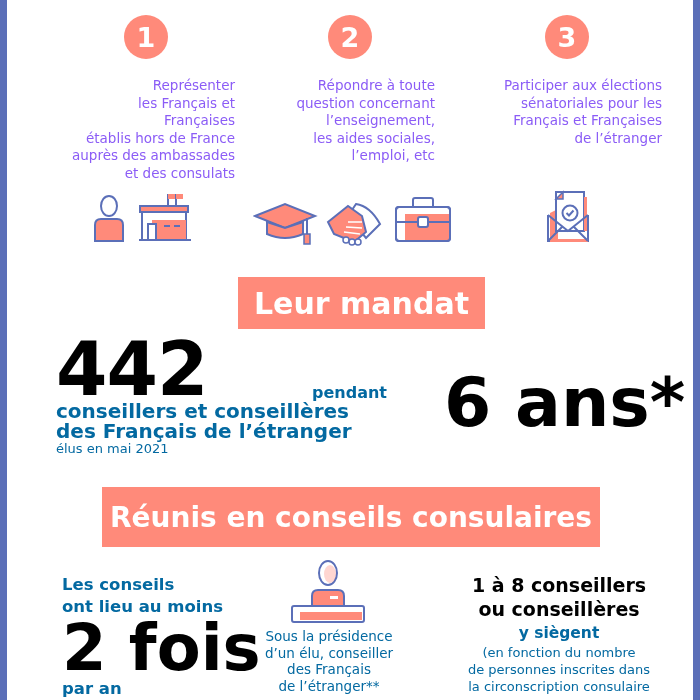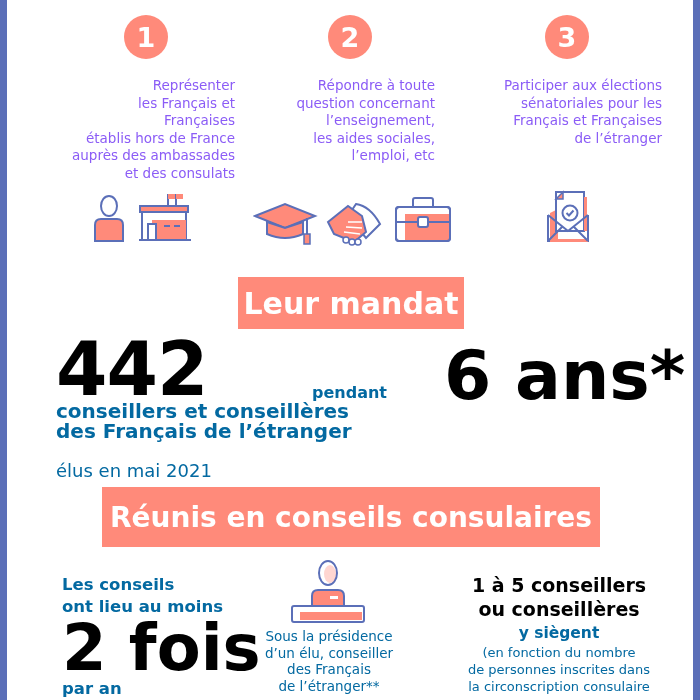--- a/index.html
+++ b/index.html
@@ -94,29 +94,29 @@
   <path d="M10 3 H38 V42 H10 V10 Z" fill="#fff" stroke="#5b6fb8" stroke-width="2"></path>
   <path d="M10 10 L17 3 V10 Z" fill="#ff8a7a" stroke="#5b6fb8" stroke-width="1.5"></path>
   <rect x="38" y="8" width="3" height="34" fill="#ff8a7a"></rect>
   <circle cx="24" cy="24" r="7.5" fill="#fff" stroke="#5b6fb8" stroke-width="2"></circle>
   <path d="M20.5 24 L23 26.5 L27.5 21.5" fill="none" stroke="#5b6fb8" stroke-width="2"></path>
   <path d="M2 26 V52 H42 V26" fill="none" stroke="#5b6fb8" stroke-width="2"></path>
   <rect x="4" y="50" width="38" height="3" fill="#ff8a7a"></rect>
   <path d="M2 26 L22 42 L42 26 M2 52 L16 38 M42 52 L28 38" fill="none" stroke="#5b6fb8" stroke-width="2"></path>
 </svg>
 
-<div class="banner" style="left:238px;top:277px;width:226px;height:52px;font-size:30px;">Leur mandat</div>
+<div class="banner" style="left:238px;top:277px;width:247px;height:52px;font-size:30px;">Leur mandat</div>
 
 <div class="abs coral" style="left:56px;top:331px;font-size:74px;font-weight:bold;line-height:76px;letter-spacing:-1px;">442</div>
 <div class="abs blue" style="left:56px;top:401px;font-size:20px;font-weight:bold;line-height:20px;">conseillers et conseillères
 des Français de l’étranger</div>
-<div class="abs blue" style="left:56px;top:463px;font-size:18px;line-height:15px;">élus en mai 2021</div>
+<div class="abs blue" style="left:56px;top:441px;font-size:13px;line-height:15px;">élus en mai 2021</div>
 
 <div class="abs blue" style="left:312px;top:383px;font-size:16px;font-weight:bold;">pendant</div>
-<div class="abs coral" style="left:444px;top:339px;font-size:68px;font-weight:bold;line-height:74px;">6 ans*</div>
+<div class="abs coral" style="left:444px;top:366px;font-size:68px;font-weight:bold;line-height:74px;">6 ans*</div>
 
 <div class="banner" style="left:102px;top:487px;width:498px;height:60px;font-size:28px;">Réunis en conseils consulaires</div>
 
 <div class="abs blue" style="left:62px;top:574px;font-size:16.5px;font-weight:bold;line-height:22px;">Les conseils
 ont lieu au moins</div>
 <div class="abs coral" style="left:62px;top:619px;font-size:64px;font-weight:bold;line-height:58px;">2 fois</div>
 <div class="abs blue" style="left:62px;top:678px;font-size:16.5px;font-weight:bold;line-height:22px;">par an</div>
 
 <svg class="icon" style="left:290px;top:560px;" width="76" height="66" viewBox="0 0 76 66">
   <ellipse cx="38" cy="13" rx="9" ry="12" fill="#fff" stroke="#5b6fb8" stroke-width="2"></ellipse>
@@ -124,18 +124,18 @@
   <path d="M22 46 V36 Q22 30 28 30 H48 Q54 30 54 36 V46 Z" fill="#ff8a7a" stroke="#5b6fb8" stroke-width="2"></path>
   <rect x="40" y="36" width="8" height="3" fill="#fff"></rect>
   <rect x="2" y="46" width="72" height="16" rx="2" fill="#fff" stroke="#5b6fb8" stroke-width="2"></rect>
   <rect x="10" y="52" width="62" height="8" fill="#ff8a7a"></rect>
 </svg>
 <div class="abs blue" style="left:258px;top:628px;width:142px;text-align:center;font-size:13.5px;line-height:16.5px;">Sous la présidence
 d’un élu, conseiller
 des Français
 de l’étranger**</div>
 
-<div class="abs coral" style="left:455px;top:573px;width:208px;text-align:center;font-size:19px;font-weight:bold;line-height:24px;">1 à 5 conseillers
+<div class="abs coral" style="left:455px;top:573px;width:208px;text-align:center;font-size:19px;font-weight:bold;line-height:24px;">1 à 8 conseillers
 ou conseillères</div>
 <div class="abs blue" style="left:455px;top:624px;width:208px;text-align:center;font-size:15.5px;font-weight:bold;line-height:19px;">y siègent</div>
 <div class="abs blue" style="left:452px;top:644px;width:214px;text-align:center;font-size:13px;line-height:17px;">(en fonction du nombre
 de personnes inscrites dans
 la circonscription consulaire</div>
 
 </body></html>

